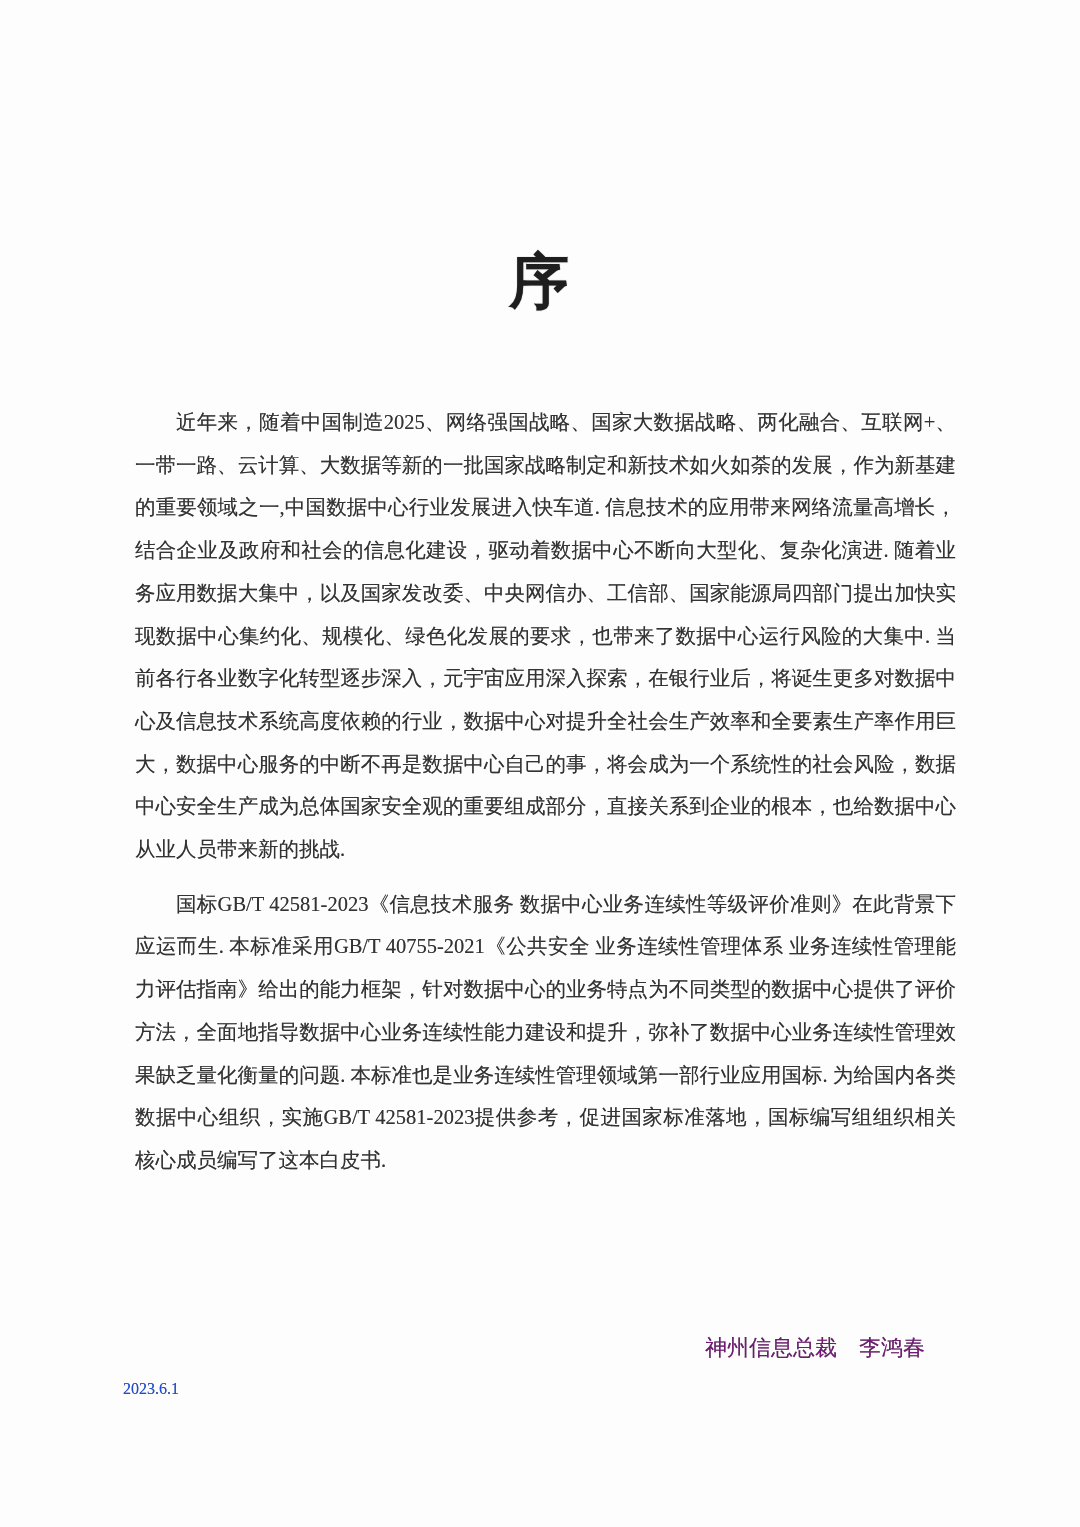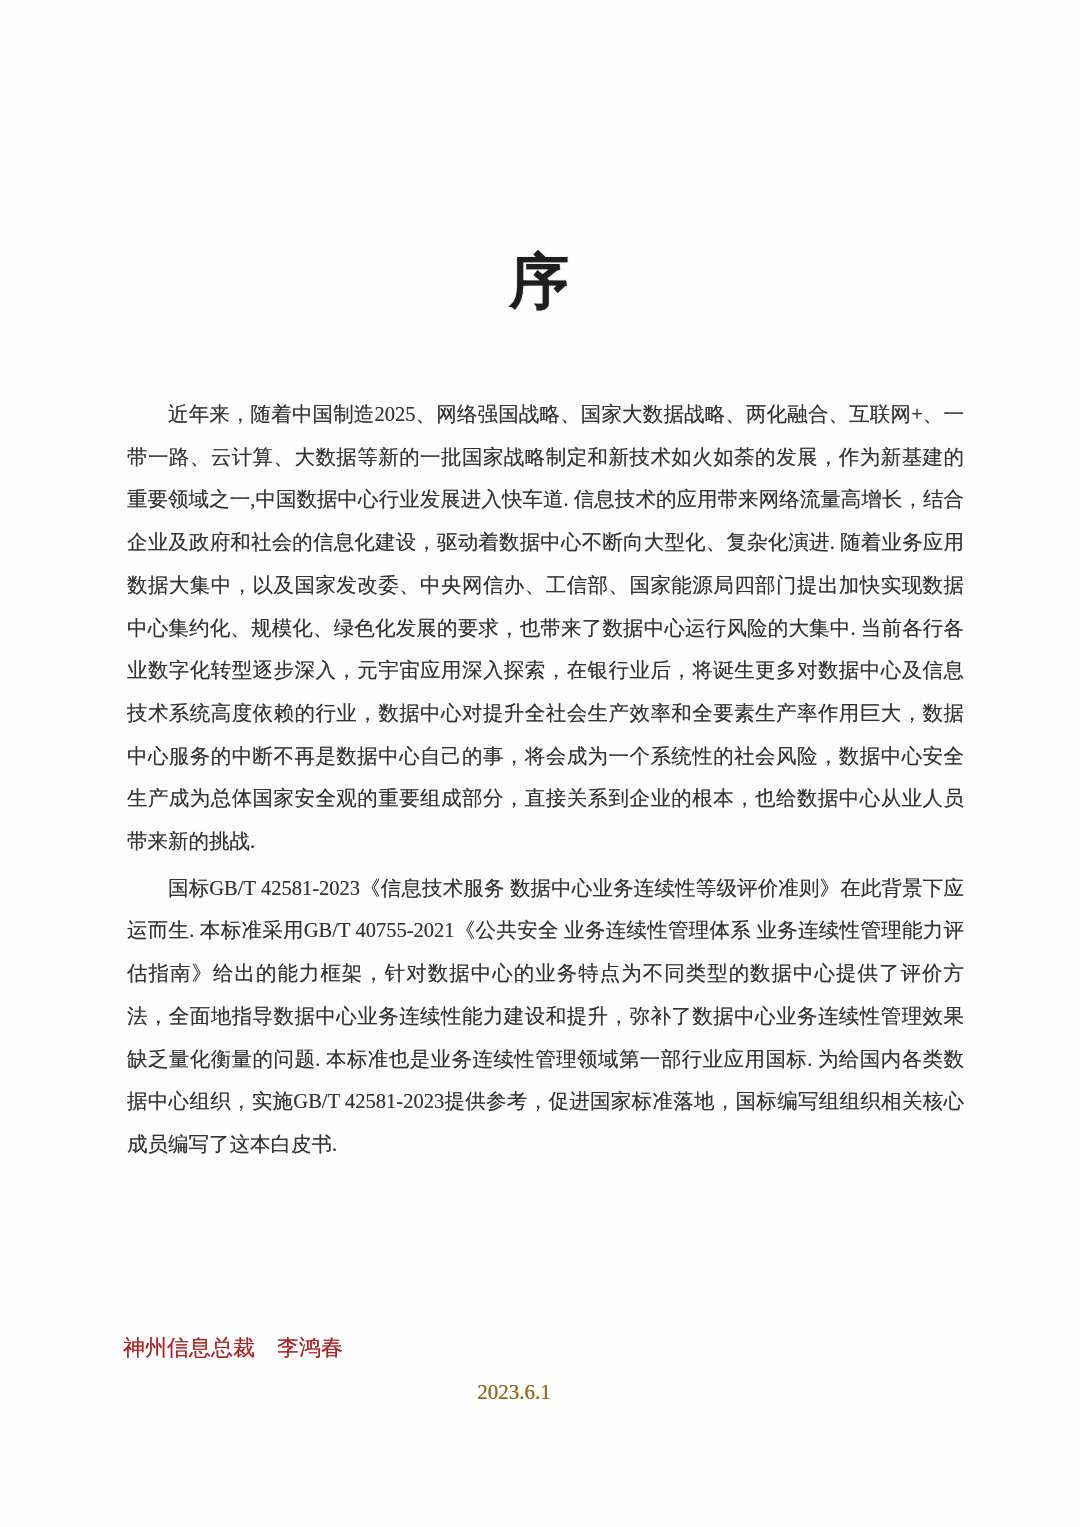--- a/index.html
+++ b/index.html
@@ -35,51 +35,51 @@
     left: 123px;
     width: 845px;
     font-size: 20.5px;
     line-height: 42.7px;
     text-align: justify;
     text-align-last: left;
     color: #333333;
     text-shadow: 0 0 0.6px rgba(60,60,60,0.6);
   }
   .doc-body p {
-    margin: 4px;
+    margin: 12px;
     padding: 0;
     text-indent: 2em;
     word-break: normal;
   }
   .sig-line {
     position: absolute;
     top: 1333px;
     left: 123px;
     width: 845px;
-    text-align: left;
+    text-align: right;
     padding-right: 0;
     box-sizing: border-box;
     font-size: 22px;
-    color: #b91c1c;
+    color: #701a75;
     text-shadow: 0 0 0.6px rgba(60,60,60,0.6);
   }
   .sig-line .sig-inner {
     display: inline-block;
     margin-right: 43px;
     white-space: pre;
   }
   .date-line {
     position: absolute;
     top: 1380px;
     left: 123px;
     width: 845px;
-    text-align: center;
+    text-align: left;
     box-sizing: border-box;
-    font-size: 21px;
-    color: #a16207;
+    font-size: 16px;
+    color: #1d4ed8;
     text-shadow: 0 0 0.6px rgba(60,60,60,0.6);
   }
   .date-line .date-inner {
     display: inline-block;
     margin-right: 63px;
   }
 </style>
 </head>
 <body>
 

